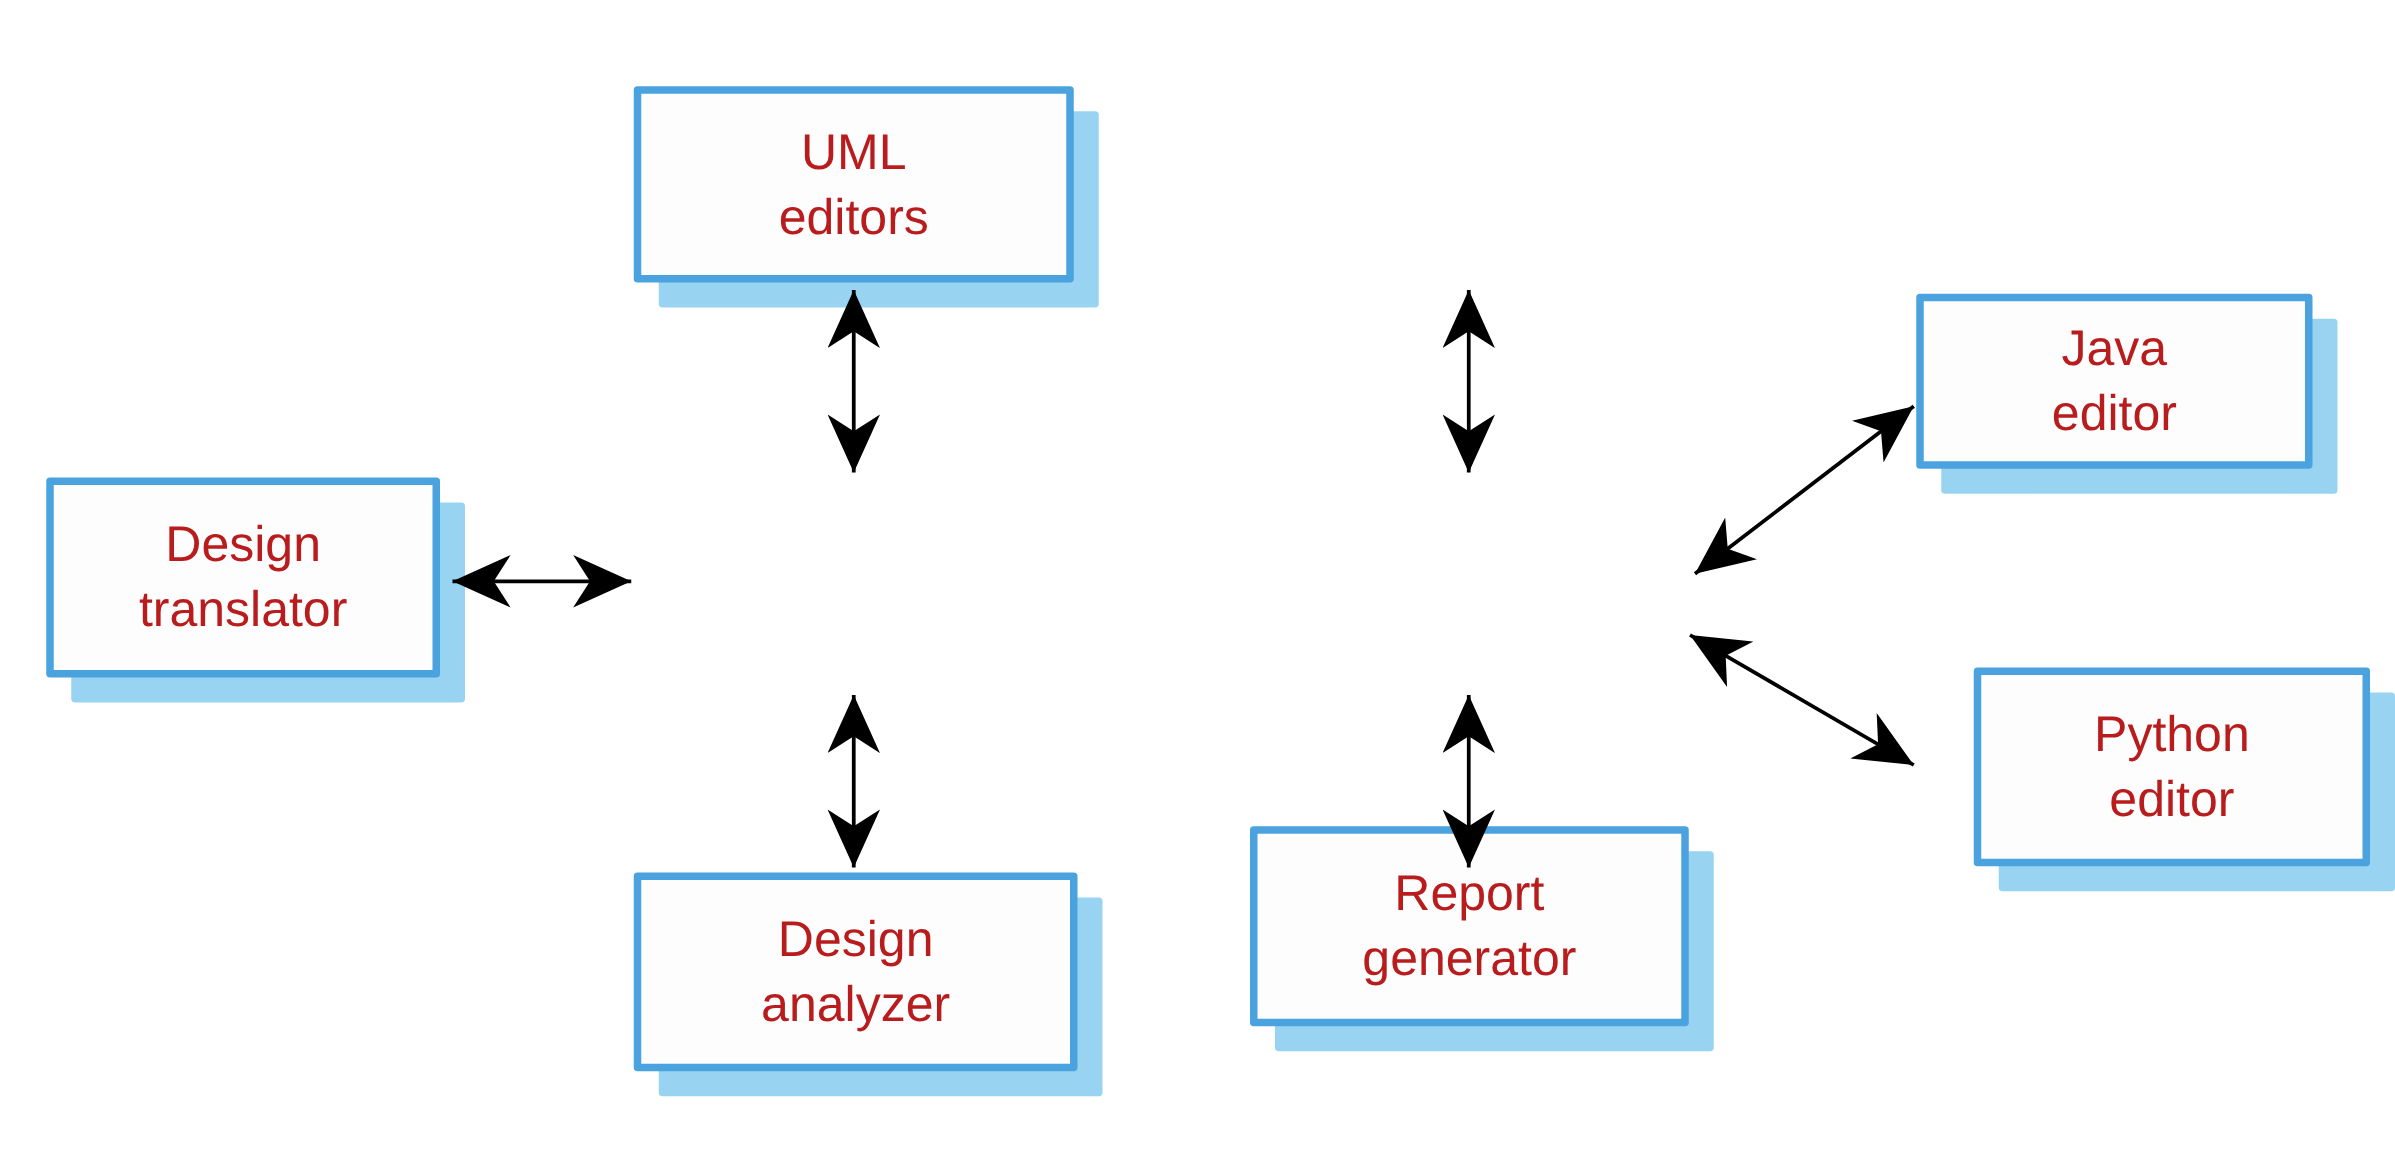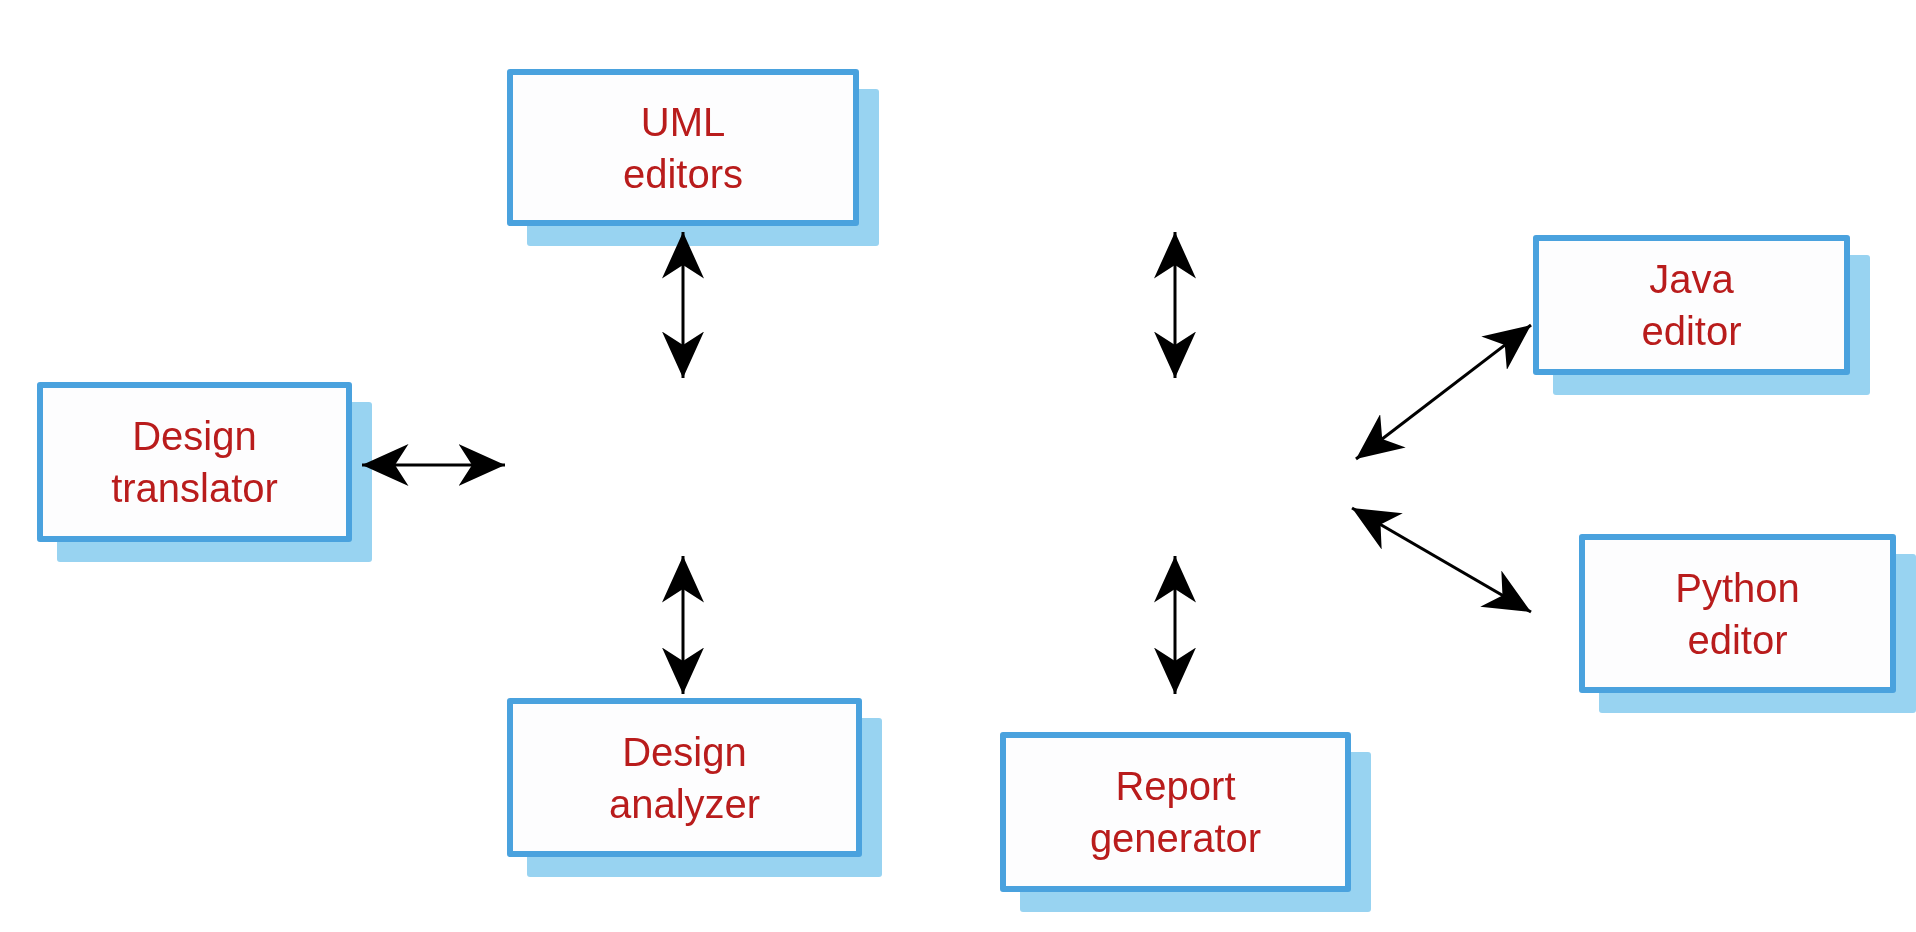--- a/index.html
+++ b/index.html
@@ -73,21 +73,21 @@
     <div class="node-label">Design
 translator</div>
   </div>
 
 
   <div class="node" style="left:507px; top:698px; width:355px; height:159px;">
     <div class="node-label">Design
 analyzer</div>
   </div>
 
-  <div class="node" style="left:1000px; top:732px; width:351px; height:160px;">
+  <div class="node" style="left:1000px; top:661px; width:351px; height:160px;">
     <div class="node-label">Report
 generator</div>
   </div>
 
   <svg class="edges-layer" viewBox="0 0 1916 932" xmlns="http://www.w3.org/2000/svg" aria-hidden="true">
     <defs>
       <marker id="ah" viewBox="0 0 16 14" refX="15.5" refY="7" markerWidth="16" markerHeight="14" orient="auto-start-reverse" markerUnits="strokeWidth">
         <path d="M0,0 L15.5,7 L0,14 L4.5,7 Z" fill="#000000"></path>
       </marker>
     </defs>

